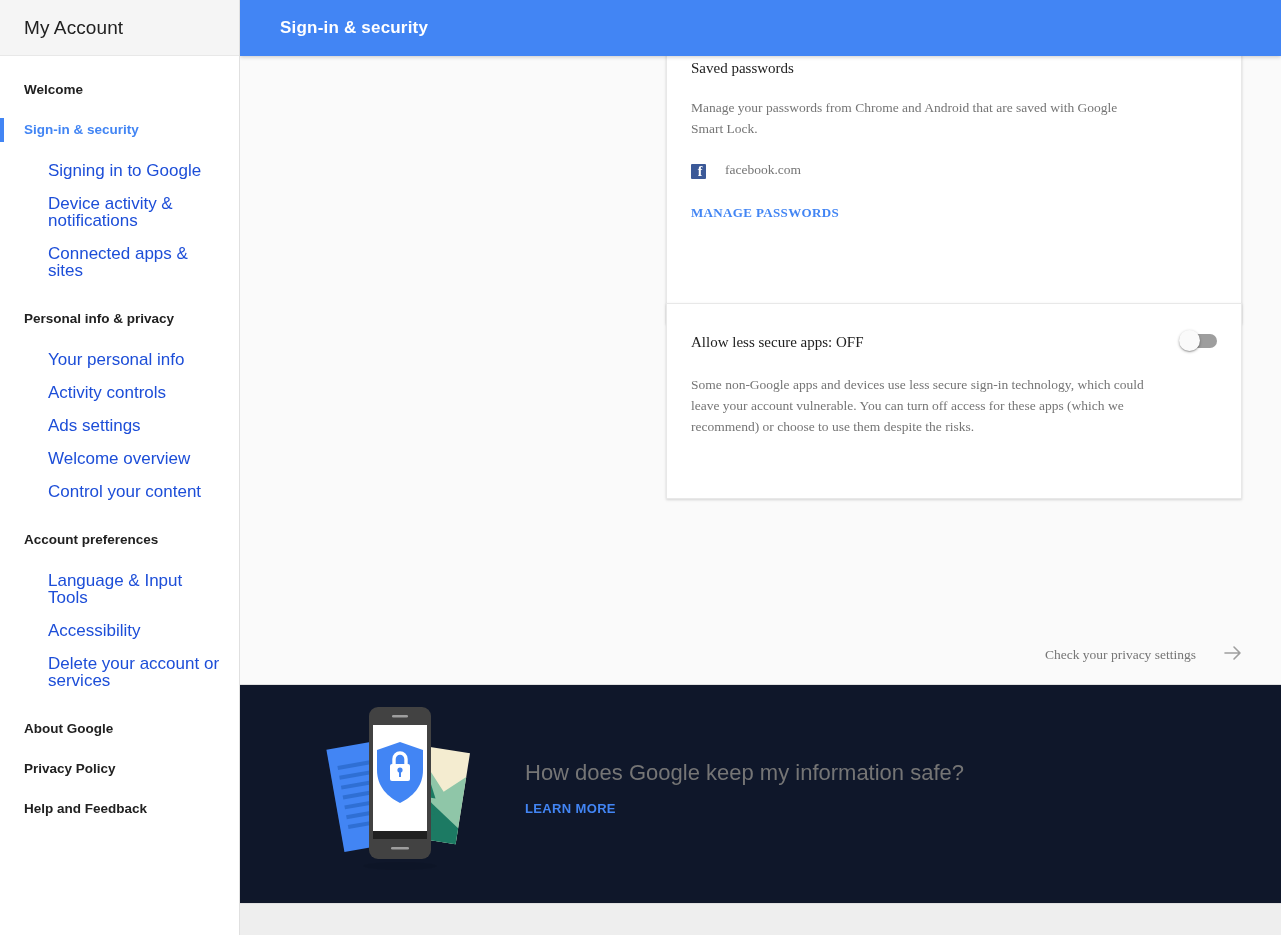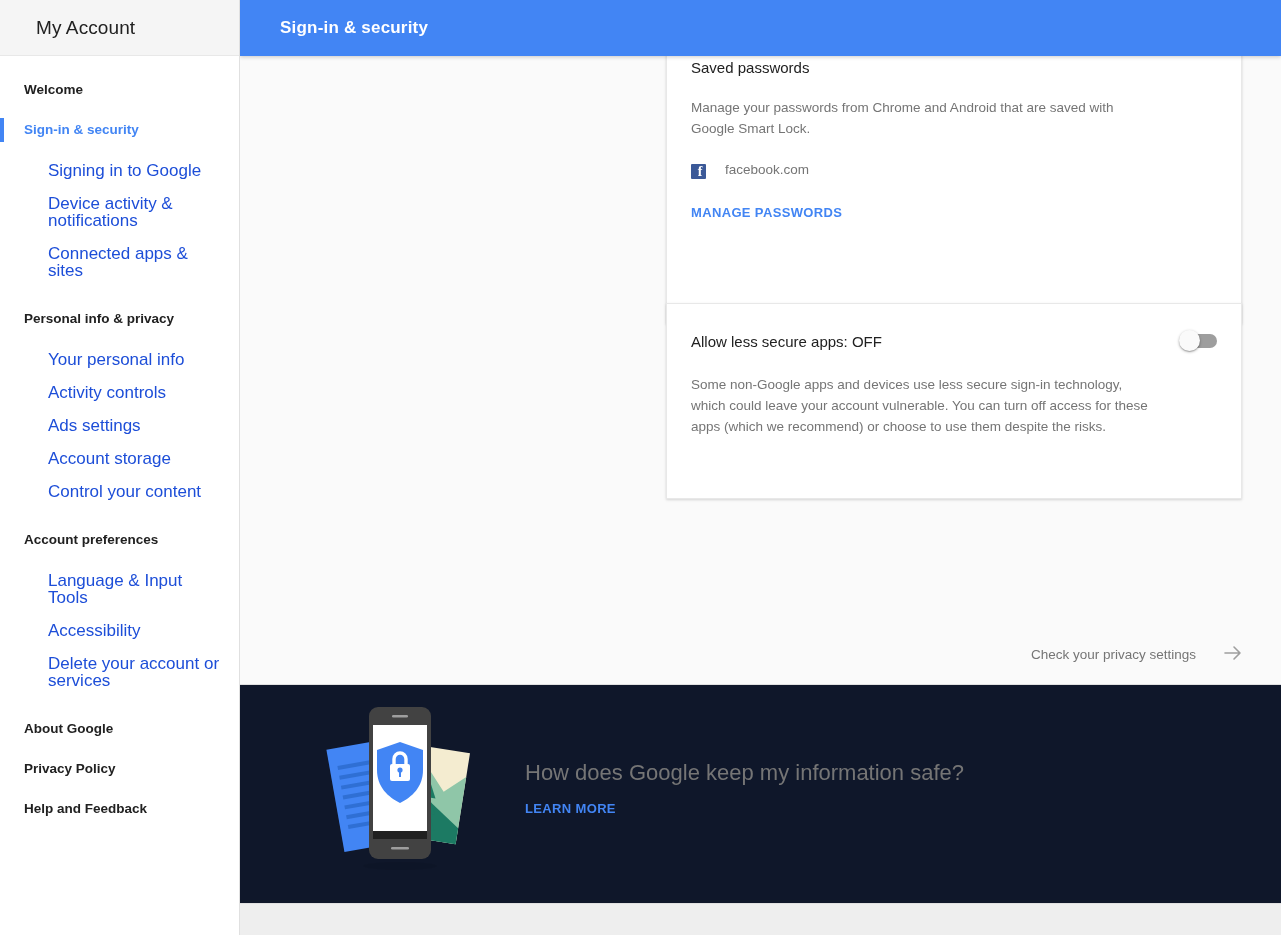--- a/index.html
+++ b/index.html
@@ -28,21 +28,21 @@
     background: #ffffff;
     border-right: 1px solid #e0e0e0;
     z-index: 5;
   }
   #sidebar-header {
     height: 56px;
     background: #f5f5f5;
     border-bottom: 1px solid #e8e8e8;
     display: flex;
     align-items: center;
-    padding-left: 36px;
+    padding-left: 24px;
   }
   #sidebar-header .brand {
     font-size: 19px;
     color: #212121;
     font-weight: 400;
     letter-spacing: .1px;
   }
   #sidebar-nav { padding-top: 14px; }
 
   .nav-section-title {
@@ -99,20 +99,21 @@
     letter-spacing: .2px;
   }
 
   
   #main {
     position: absolute;
     left: 240px; top: 56px;
     width: 1041px; height: 847px;
     background: #fafafa;
     overflow: hidden;
+    font-family: Liberation Serif, serif;
   }
 
   .card {
     position: absolute;
     background: #ffffff;
     border: 1px solid #e8e8e8;
     box-shadow: 0 1px 2px rgba(0,0,0,.10), 0 1px 4px rgba(0,0,0,.06);
   }
 
   
@@ -302,21 +303,21 @@
         <div class="nav-gap-sm"></div>
         <div class="nav-sub"><span>Signing in to Google</span></div>
         <div class="nav-sub"><span>Device activity &amp; notifications</span></div>
         <div class="nav-sub"><span>Connected apps &amp; sites</span></div>
         <div class="nav-gap"></div>
         <div class="nav-section-title"><span>Personal info &amp; privacy</span></div>
         <div class="nav-gap-sm"></div>
         <div class="nav-sub"><span>Your personal info</span></div>
         <div class="nav-sub"><span>Activity controls</span></div>
         <div class="nav-sub"><span>Ads settings</span></div>
-        <div class="nav-sub"><span>Account storage</span></div>
+        <div class="nav-sub"><span>Welcome overview</span></div>
         <div class="nav-sub"><span>Control your content</span></div>
         <div class="nav-gap"></div>
         <div class="nav-section-title"><span>Account preferences</span></div>
         <div class="nav-gap-sm"></div>
         <div class="nav-sub"><span>Language &amp; Input Tools</span></div>
         <div class="nav-sub"><span>Accessibility</span></div>
         <div class="nav-sub"><span>Delete your account or services</span></div>
         <div class="nav-gap"></div>
         <div class="nav-top"><span>About Google</span></div>
         <div class="nav-top"><span>Privacy Policy</span></div>

